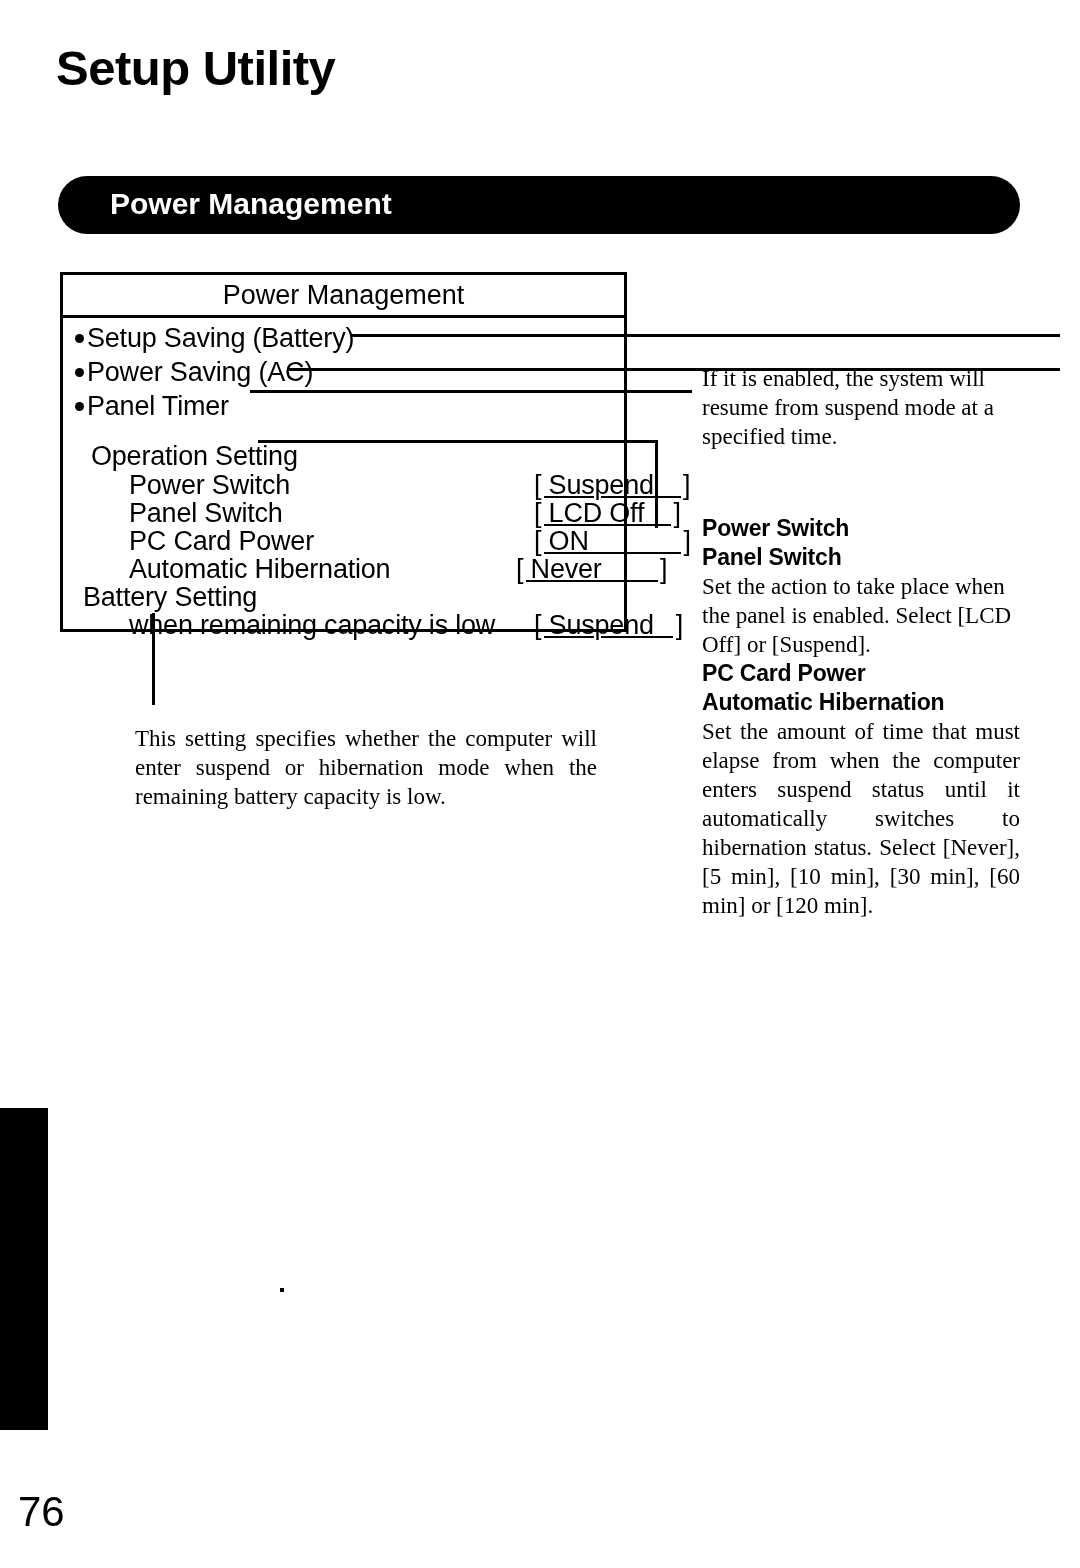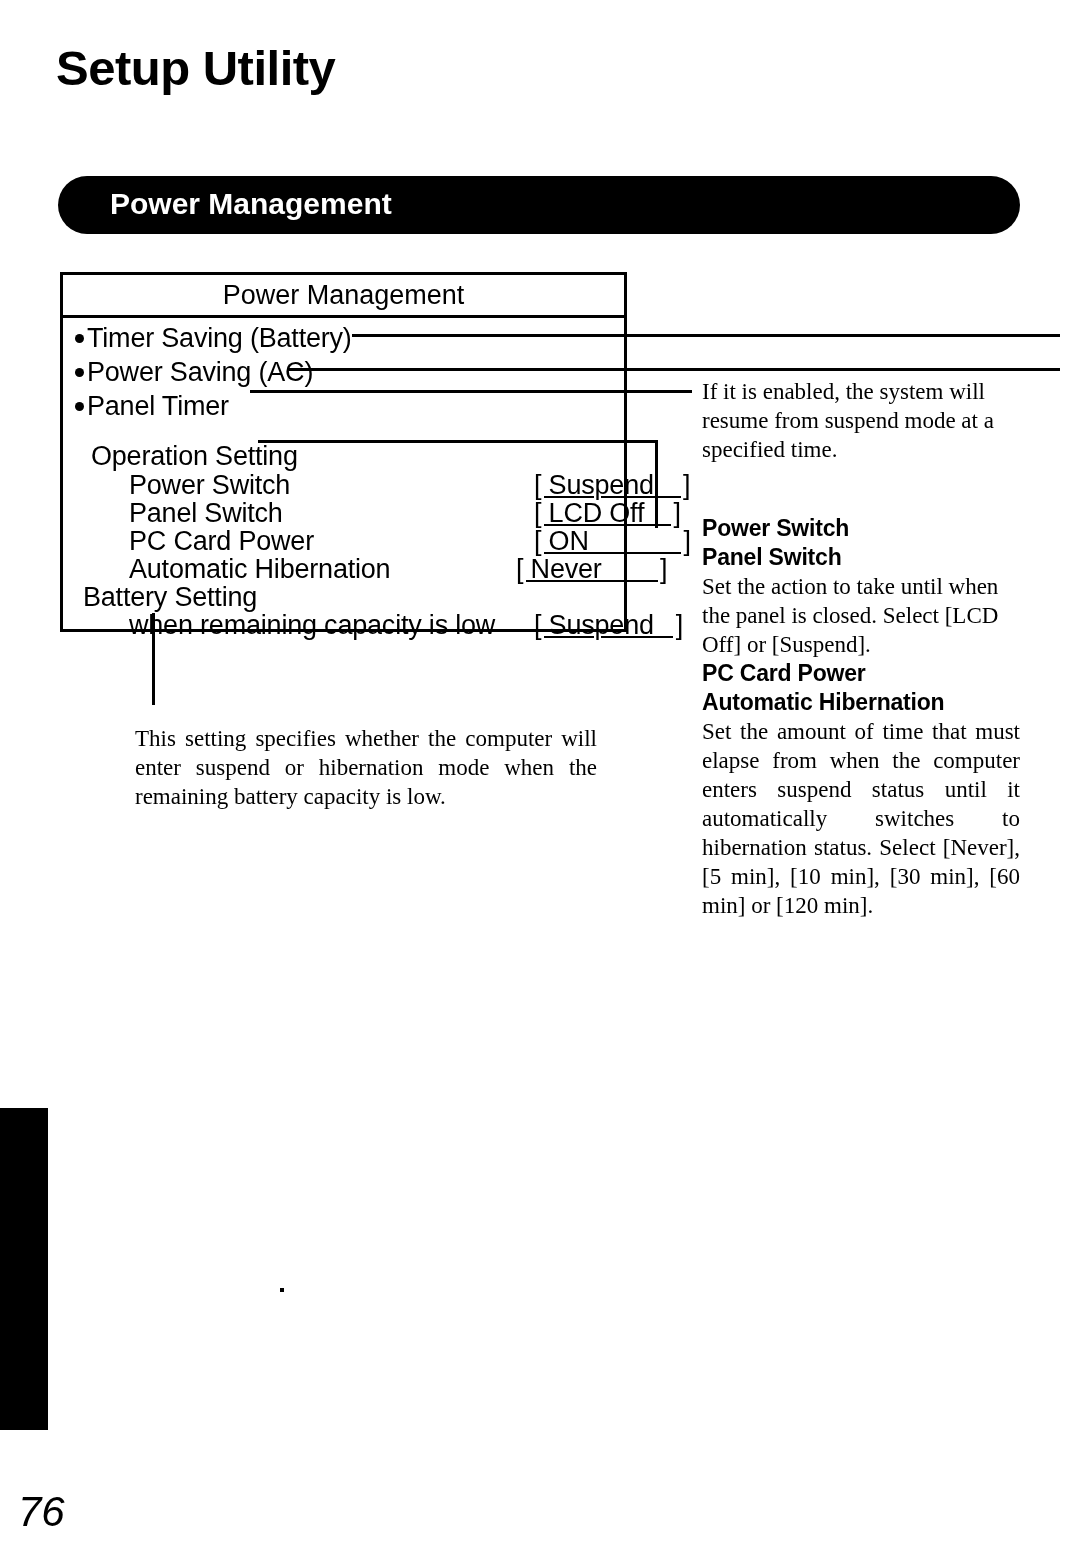--- a/index.html
+++ b/index.html
@@ -156,21 +156,21 @@
     font-size: 23px;
     line-height: 29px;
     margin: 0;
     letter-spacing: 0px;
   }
   .ann-body.justify { text-align: justify; }
 
   #resume-note {
     position: absolute;
     left: 702px;
-    top: 377px;
+    top: 364px;
     width: 320px;
     font-family: "Liberation Serif", serif;
     font-size: 23px;
     line-height: 29px;
   }
 
   
   #battery-note {
     position: absolute;
     left: 135px;
@@ -203,21 +203,20 @@
     background: #000;
   }
 
   
   #page-number {
     position: absolute;
     left: 18px;
     top: 1488px;
     font-size: 42px;
     letter-spacing: 0px;
-    font-style: italic;
   }
 </style>
 </head>
 <body>
 
 <div id="page-title">Setup Utility</div>
 
 <div id="section-banner">
   <div class="banner-label">Power Management</div>
 </div>
@@ -225,21 +224,21 @@
 <div id="screen-box">
 
   <div id="screen-title-row">
     <span class="screen-title">Power Management</span>
   </div>
 
   <div class="menu-body">
 
     <div class="bullet-row" style="top:4px;">
       <span class="bullet-dot"></span>
-      <span class="bullet-label">Timer Saving (Battery)</span>
+      <span class="bullet-label">Setup Saving (Battery)</span>
     </div>
 
     <div class="bullet-row" style="top:38px;">
       <span class="bullet-dot"></span>
       <span class="bullet-label">Power Saving (AC)</span>
     </div>
 
     <div class="bullet-row" style="top:72px;">
       <span class="bullet-dot"></span>
       <span class="bullet-label">Panel Timer</span>
@@ -295,21 +294,21 @@
 <div id="resume-note">If it is enabled, the system will resume from suspend mode at a specified time.</div>
 
 <div id="right-col" style="top:514px;">
 
   <div>
     <p class="ann-head">Power Switch</p>
   </div>
 
   <div>
     <p class="ann-head">Panel Switch</p>
-    <p class="ann-body">Set the action to take until when the panel is closed. Select [LCD Off] or [Suspend].</p>
+    <p class="ann-body">Set the action to take place when the panel is enabled. Select [LCD Off] or [Suspend].</p>
   </div>
 
   <div>
     <p class="ann-head">PC Card Power</p>
   </div>
 
   <div>
     <p class="ann-head">Automatic Hibernation</p>
     <p class="ann-body justify">Set the amount of time that must elapse from when the computer enters suspend status until it automatically switches to hibernation status. Select [Never], [5 min], [10 min], [30 min], [60 min] or [120 min].</p>
   </div>

